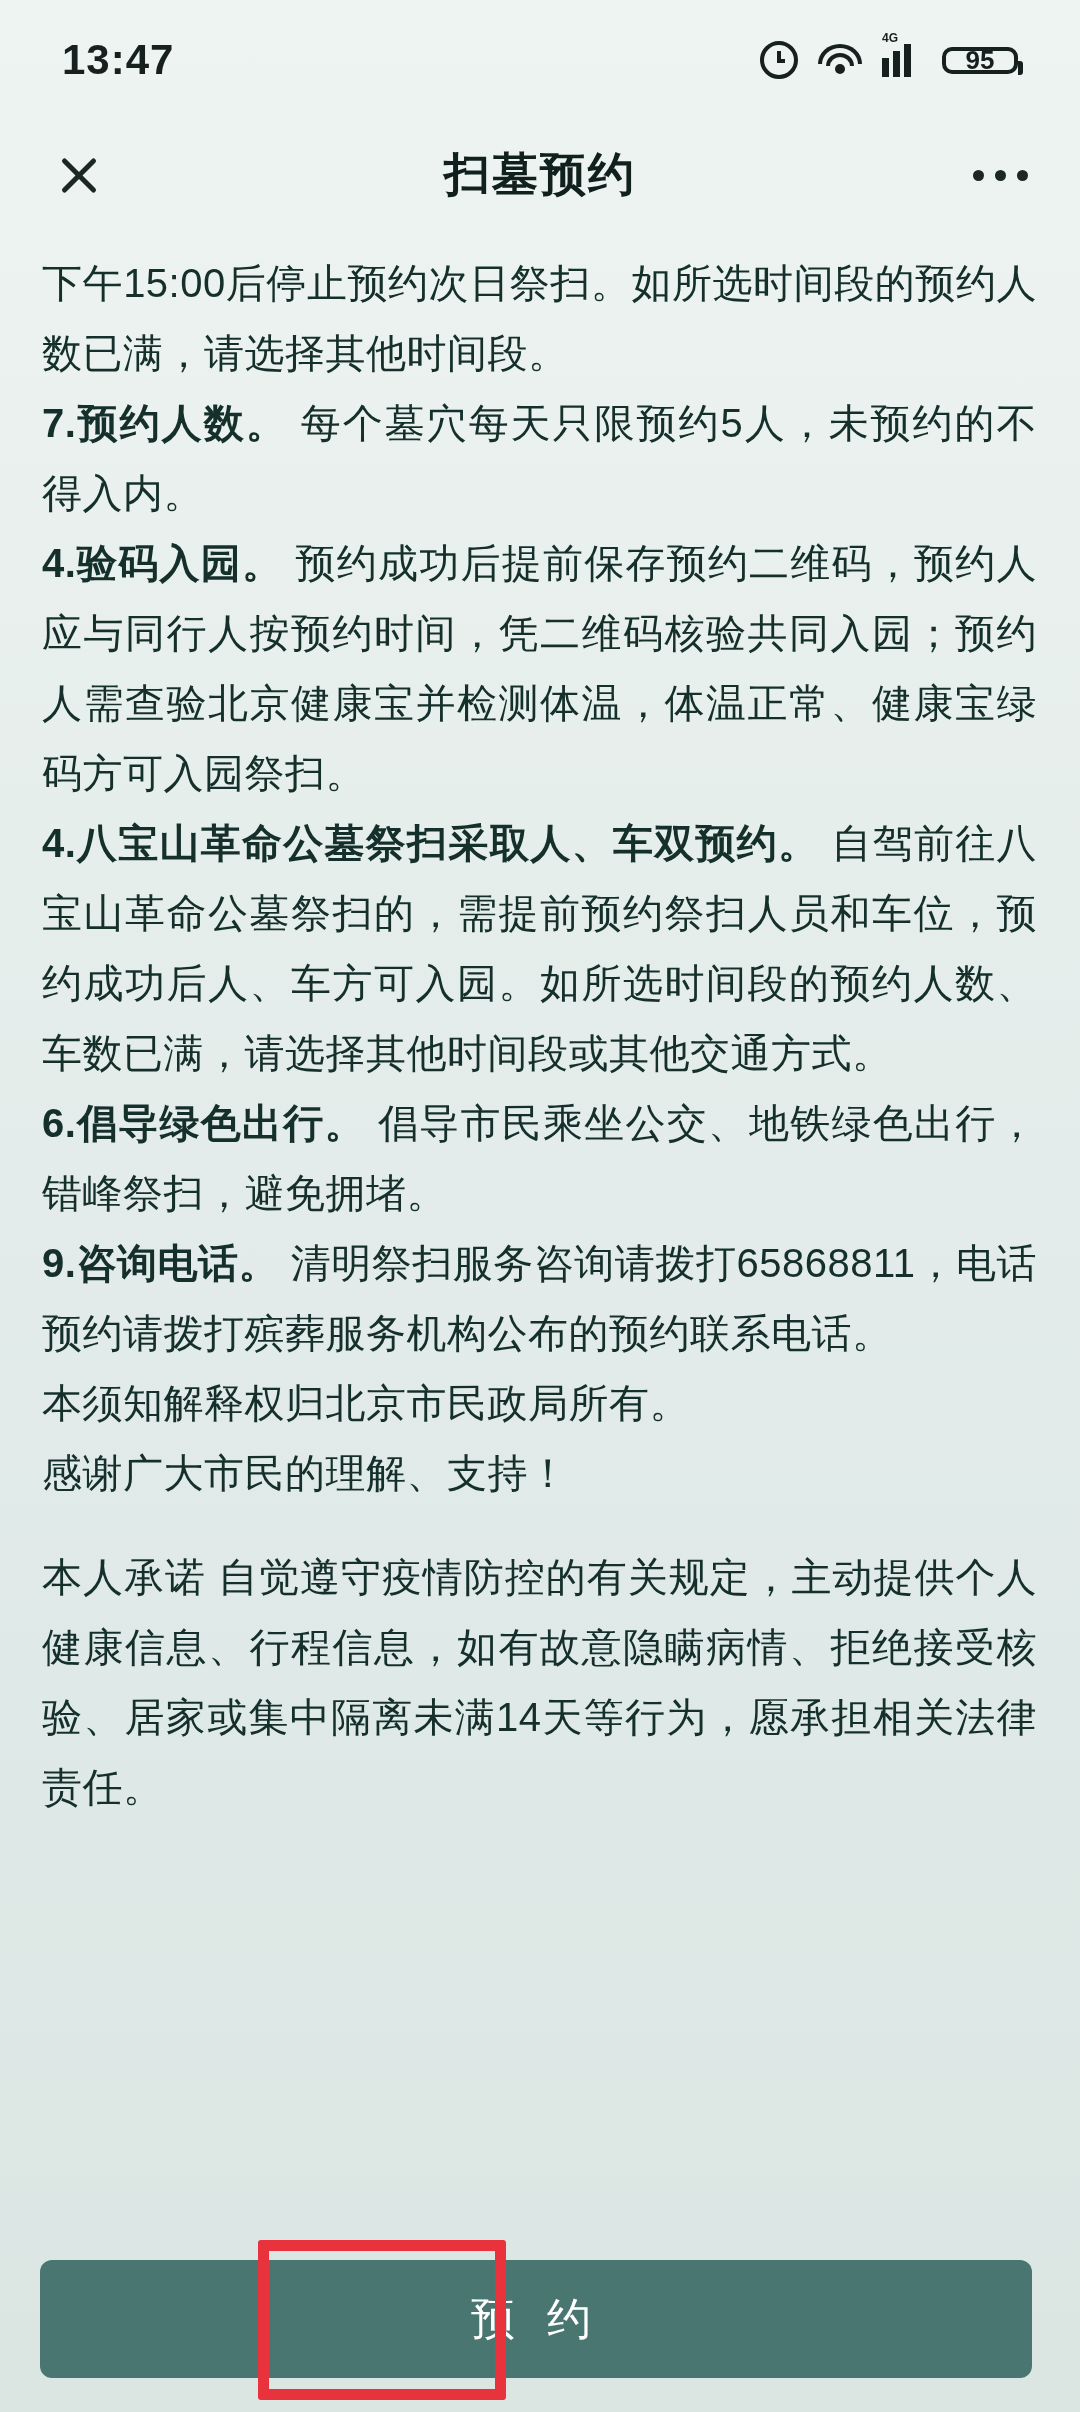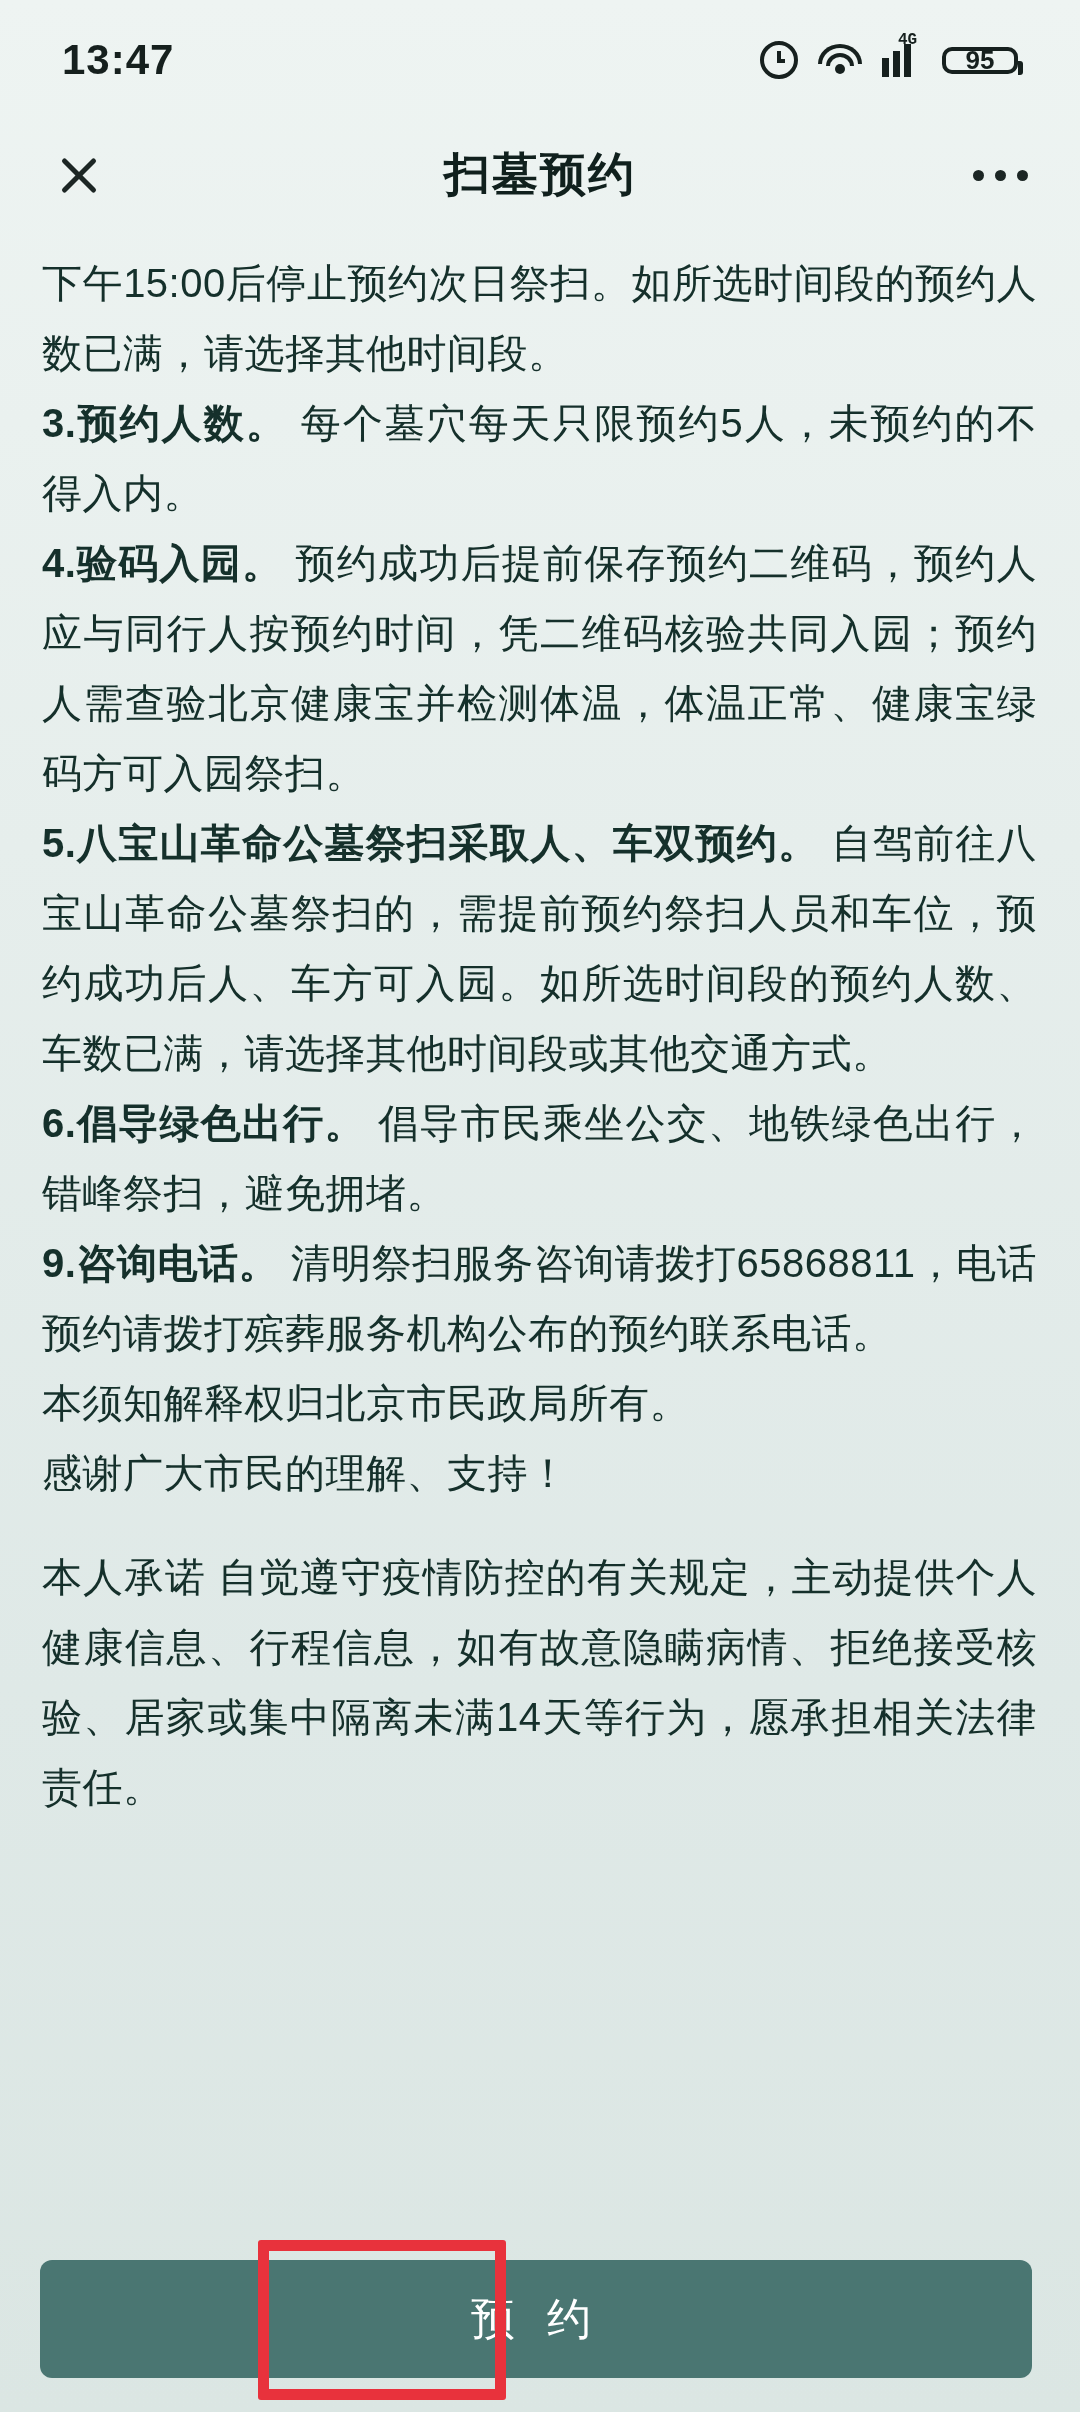--- a/index.html
+++ b/index.html
@@ -78,25 +78,24 @@
     display: block;
     width: 7px;
     background: #16201e;
   }
   .icon-signal b:nth-child(1) { height: 12px; }
   .icon-signal b:nth-child(2) { height: 19px; }
   .icon-signal b:nth-child(3) { height: 26px; }
   .icon-signal b:nth-child(4) { height: 33px; }
   .signal-label {
     position: absolute;
-    top: -12px; left: 16px;
-    font-size: 16px;
+    top: -12px; left: 0;
+    font-size: 12px;
     font-weight: bold;
     color: #16201e;
-    font-family: Liberation Mono, monospace;
   }
   .battery {
     border: 4px solid #16201e;
     border-radius: 10px;
     padding: 0 9px;
     height: 27px;
     min-width: 76px;
     display: flex;
     align-items: center;
     justify-content: center;
@@ -243,23 +242,23 @@
     <div class="page-title">扫墓预约</div>
     <div class="more-btn">
         <i></i>
         <i></i>
         <i></i>
       </div>
   </div>
 
   <div class="content">
     <p class="para">下午15:00后停止预约次日祭扫。如所选时间段的预约人数已满，请选择其他时间段。</p>
-    <p class="para"><b>3.预约人数。</b> 每个墓穴每天只限预约5人，未预约的不得入内。</p>
+    <p class="para"><b>7.预约人数。</b> 每个墓穴每天只限预约5人，未预约的不得入内。</p>
     <p class="para"><b>4.验码入园。</b> 预约成功后提前保存预约二维码，预约人应与同行人按预约时间，凭二维码核验共同入园；预约人需查验北京健康宝并检测体温，体温正常、健康宝绿码方可入园祭扫。</p>
-    <p class="para"><b>5.八宝山革命公墓祭扫采取人、车双预约。</b> 自驾前往八宝山革命公墓祭扫的，需提前预约祭扫人员和车位，预约成功后人、车方可入园。如所选时间段的预约人数、车数已满，请选择其他时间段或其他交通方式。</p>
+    <p class="para"><b>4.八宝山革命公墓祭扫采取人、车双预约。</b> 自驾前往八宝山革命公墓祭扫的，需提前预约祭扫人员和车位，预约成功后人、车方可入园。如所选时间段的预约人数、车数已满，请选择其他时间段或其他交通方式。</p>
     <p class="para"><b>6.倡导绿色出行。</b> 倡导市民乘坐公交、地铁绿色出行，错峰祭扫，避免拥堵。</p>
     <p class="para"><b>9.咨询电话。</b> 清明祭扫服务咨询请拨打65868811，电话预约请拨打殡葬服务机构公布的预约联系电话。</p>
     <p class="para">本须知解释权归北京市民政局所有。</p>
     <p class="para">感谢广大市民的理解、支持！</p>
     <div class="gap"></div>
     <p class="para">本人承诺 自觉遵守疫情防控的有关规定，主动提供个人健康信息、行程信息，如有故意隐瞒病情、拒绝接受核验、居家或集中隔离未满14天等行为，愿承担相关法律责任。</p>
   </div>
 
   <div class="bottom-area">
     <div class="submit-btn">预 约</div>

